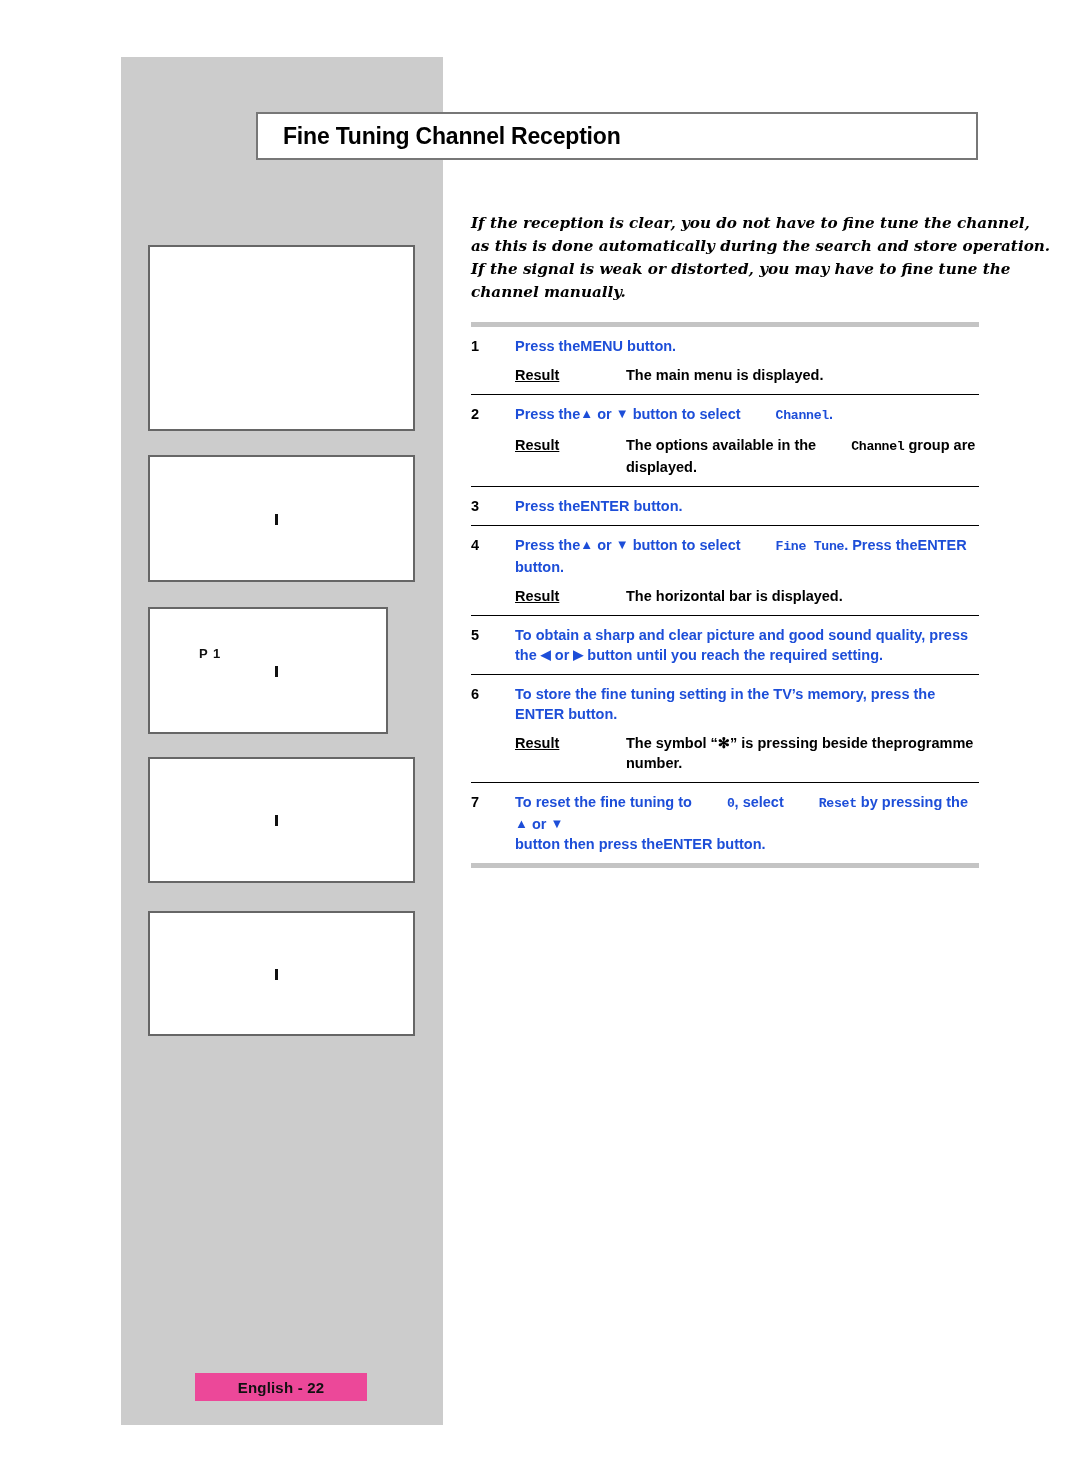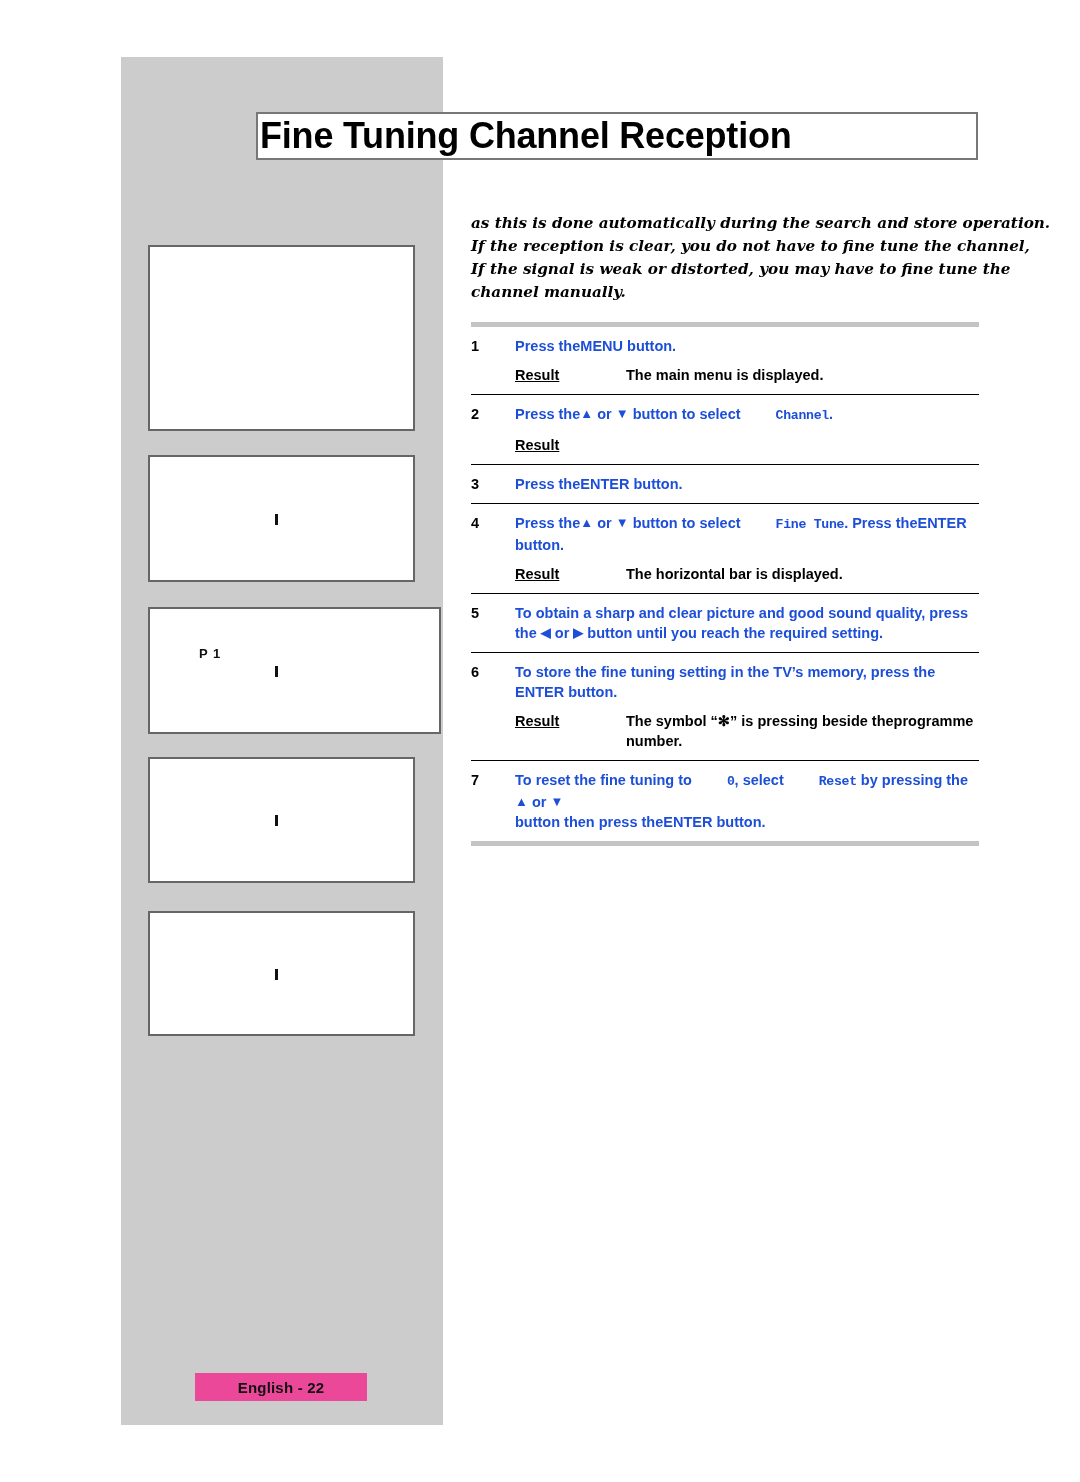--- a/index.html
+++ b/index.html
@@ -41,21 +41,21 @@
     position: absolute;
     font-family: "Liberation Sans", sans-serif;
     font-size: 13px;
     font-weight: bold;
     color: #111111;
     letter-spacing: 1px;
   }
 
   #box-1 { left: 148px; top: 245px; width: 267px; height: 186px; }
   #box-2 { left: 148px; top: 455px; width: 267px; height: 127px; }
-  #box-3 { left: 148px; top: 607px; width: 293px; height: 127px; text-align: center; }
+  #box-3 { left: 148px; top: 607px; width: 240px; height: 127px; text-align: center; }
   #box-4 { left: 148px; top: 757px; width: 267px; height: 126px; }
   #box-5 { left: 148px; top: 911px; width: 267px; height: 125px; }
 
   
   #page-tag {
     position: absolute;
     left: 195px;
     top: 1373px;
     width: 172px;
     height: 28px;
@@ -76,24 +76,24 @@
     top: 112px;
     width: 722px;
     height: 48px;
     background: #ffffff;
     border: 2px solid #777777;
     box-sizing: border-box;
     display: flex;
     align-items: center;
   }
   #title-text {
-    font-size: 36px;
+    font-size: 23px;
     font-weight: bold;
     color: #000000;
-    padding-left: 2px;
+    padding-left: 25px;
     letter-spacing: -0.2px;
     font-stretch: condensed;
   }
 
   
   #intro {
     position: absolute;
     left: 471px;
     top: 212px;
     width: 520px;
@@ -206,22 +206,22 @@
   <span class="tick" style="left:125px; top:56px;"></span>
 </div>
 
 <div id="page-tag">English - 22</div>
 
 <div id="title-bar">
   <span id="title-text">Fine Tuning Channel Reception</span>
 </div>
 
 <div id="intro">
+  <div>If the reception is clear, you do not have to fine tune the channel,</div>
   <div>as this is done automatically during the search and store operation.</div>
-  <div>If the reception is clear, you do not have to fine tune the channel,</div>
   <div>If the signal is weak or distorted, you may have to fine tune the</div>
   <div>channel manually.</div>
 </div>
 
 <div id="steps">
 
   <div class="rule thick"></div>
 
   <div class="step">
     <div class="step-row">
@@ -236,20 +236,21 @@
 
   <div class="rule"></div>
 
   <div class="step">
     <div class="step-row">
       <div class="step-num">2</div>
       <div class="step-body"><span>Press the</span><span class="arrow">▲</span><span> or </span><span class="arrow">▼</span><span> button to select</span><span class="mono">Channel</span><span>.</span></div>
     </div>
     <div class="result-row">
       <div class="result-label">Result</div>
+      <div class="result-body"><span>The options available in the</span><span class="mono">Channel</span><span> group are</span><br><span>displayed.</span></div>
     </div>
   </div>
 
   <div class="rule"></div>
 
   <div class="step">
     <div class="step-row">
       <div class="step-num">3</div>
       <div class="step-body"><span>Press the</span><span>ENTER</span><span> button.</span></div>
     </div>

